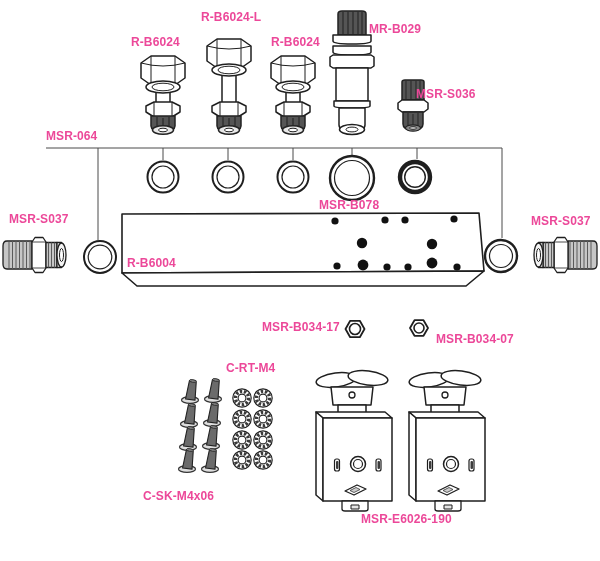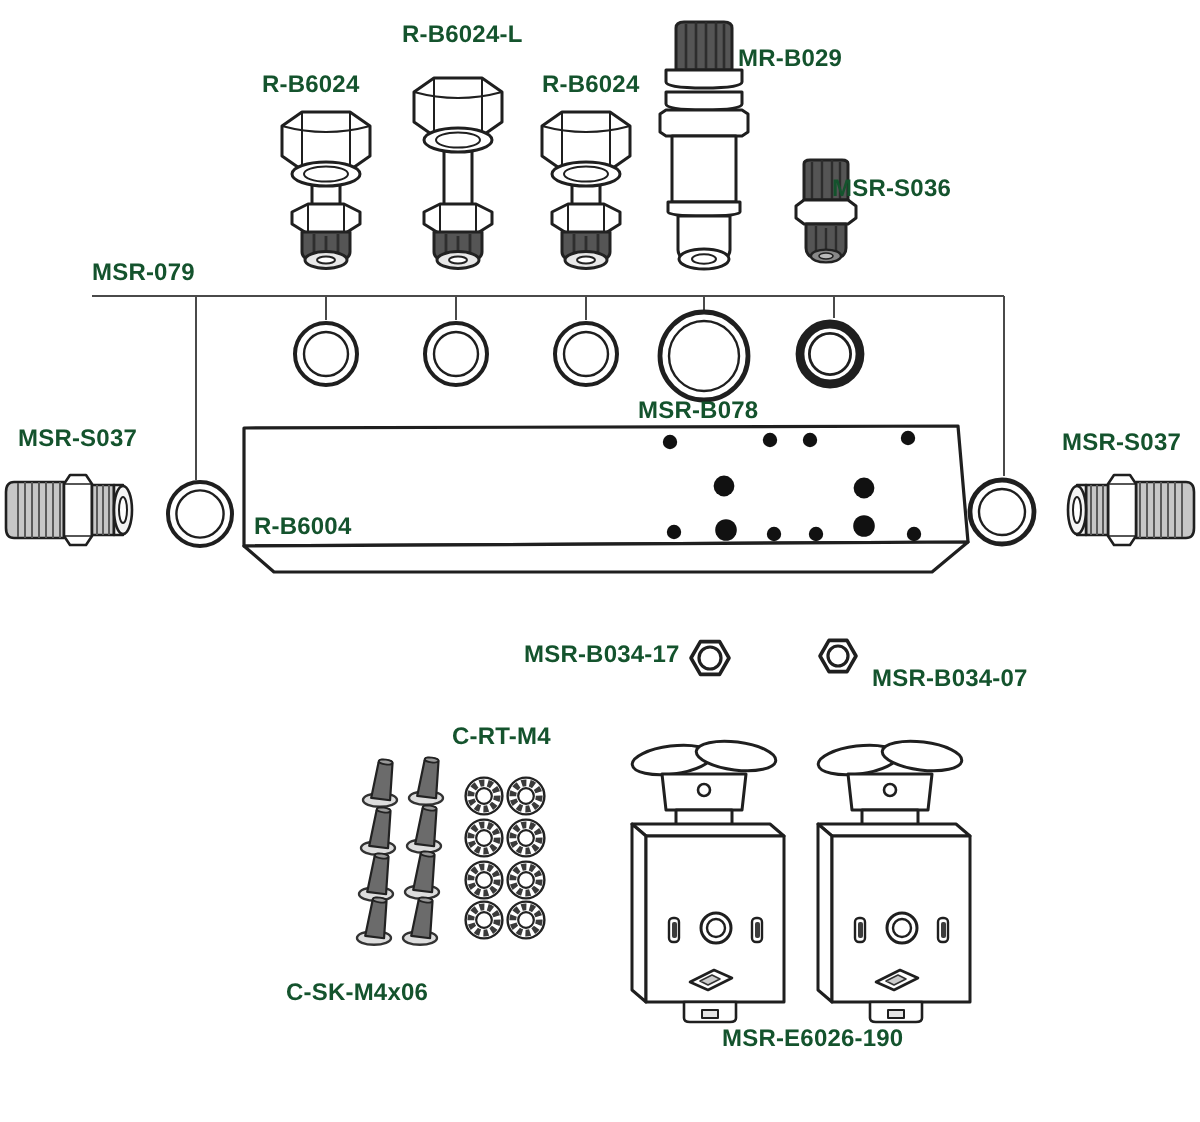--- a/index.html
+++ b/index.html
@@ -1,19 +1,19 @@
 <!DOCTYPE html>
 <html><head>
 <meta charset="utf-8">
 <style>
   html,body{margin:0;padding:0;background:#fff;}
   .stage{position:relative;width:600px;height:561px;background:#fff;
          font-family:"Liberation Sans",sans-serif;overflow:hidden;}
   .stage svg{position:absolute;left:0;top:0;}
-  .lbl{position:absolute;color:#14532d;font-size:12px;font-weight:700;
+  .lbl{position:absolute;color:#ec4899;font-size:12px;font-weight:700;
        white-space:nowrap;letter-spacing:.1px;line-height:13px;}
 </style>
 </head>
 <body>
 
 <div class="stage">
 
 <svg width="600" height="561" viewBox="0 0 600 561">
   <defs>
 
@@ -212,21 +212,21 @@
 
   <use href="#solenoidG"></use>
   <use href="#solenoidG" transform="translate(93,0)"></use>
 </svg>
 
 <div class="lbl" style="left:131px;top:36px">R-B6024</div>
 <div class="lbl" style="left:201px;top:11px">R-B6024-L</div>
 <div class="lbl" style="left:271px;top:36px">R-B6024</div>
 <div class="lbl" style="left:369px;top:23px">MR-B029</div>
 <div class="lbl" style="left:416px;top:88px">MSR-S036</div>
-<div class="lbl" style="left:46px;top:130px">MSR-079</div>
+<div class="lbl" style="left:46px;top:130px">MSR-064</div>
 <div class="lbl" style="left:9px;top:213px">MSR-S037</div>
 <div class="lbl" style="left:319px;top:199px">MSR-B078</div>
 <div class="lbl" style="left:531px;top:215px">MSR-S037</div>
 <div class="lbl" style="left:127px;top:257px">R-B6004</div>
 <div class="lbl" style="left:262px;top:321px">MSR-B034-17</div>
 <div class="lbl" style="left:436px;top:333px">MSR-B034-07</div>
 <div class="lbl" style="left:226px;top:362px">C-RT-M4</div>
 <div class="lbl" style="left:143px;top:490px">C-SK-M4x06</div>
 <div class="lbl" style="left:361px;top:513px">MSR-E6026-190</div>
 

